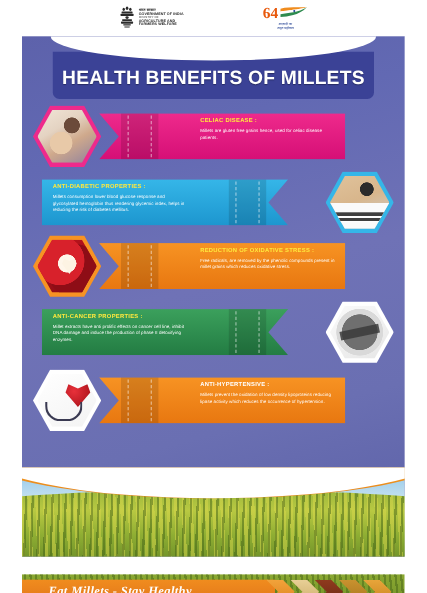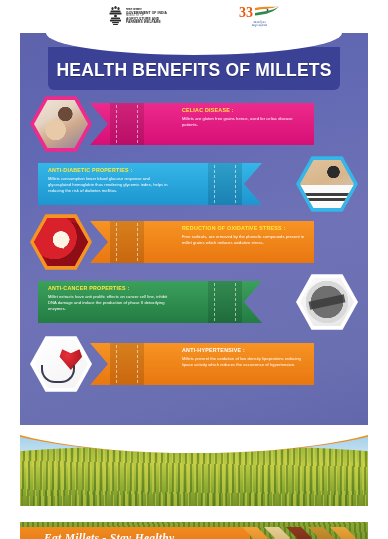--- a/index.html
+++ b/index.html
@@ -404,21 +404,21 @@
         <div class="gov-line hindi">भारत सरकार</div>
         <div class="gov-line bold">GOVERNMENT OF INDIA</div>
         <div class="gov-line min">MINISTRY OF</div>
         <div class="gov-line bold">AGRICULTURE AND</div>
         <div class="gov-line bold">FARMERS WELFARE</div>
       </div>
     </div>
 
     <div class="logo-amrit">
       <div class="amrit-top">
-        <span class="amrit-75">33</span>
+        <span class="amrit-75">64</span>
         <svg class="amrit-flag" viewBox="0 0 52 24">
           <path d="M2 4 C16 0, 34 2, 50 1 C34 6, 16 6, 2 9 Z" fill="#f08c1e"></path>
           <path d="M2 9 C16 6, 34 6, 50 1 C34 11, 16 11, 2 14 Z" fill="#ffffff"></path>
           <path d="M2 14 C16 11, 34 11, 50 1 C34 17, 16 17, 2 19 Z" fill="#2e8b4f"></path>
           <circle cx="27" cy="8" r="1.8" fill="#1b3a8f"></circle>
         </svg>
       </div>
       <div class="amrit-sub">
         <div class="l1">आज़ादी का</div>
         <div class="l2">अमृत महोत्सव</div>

